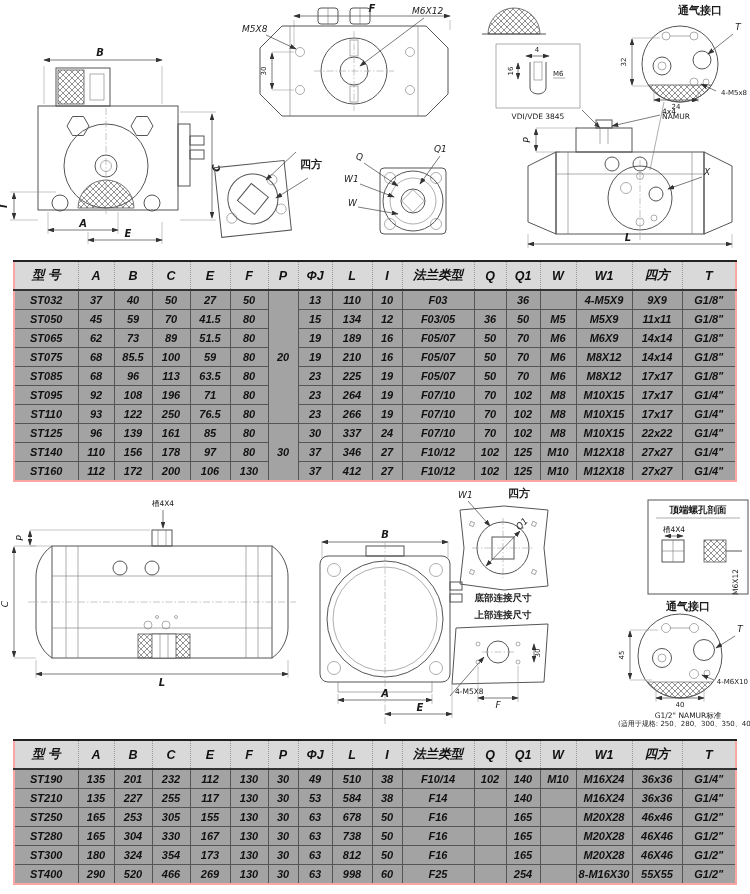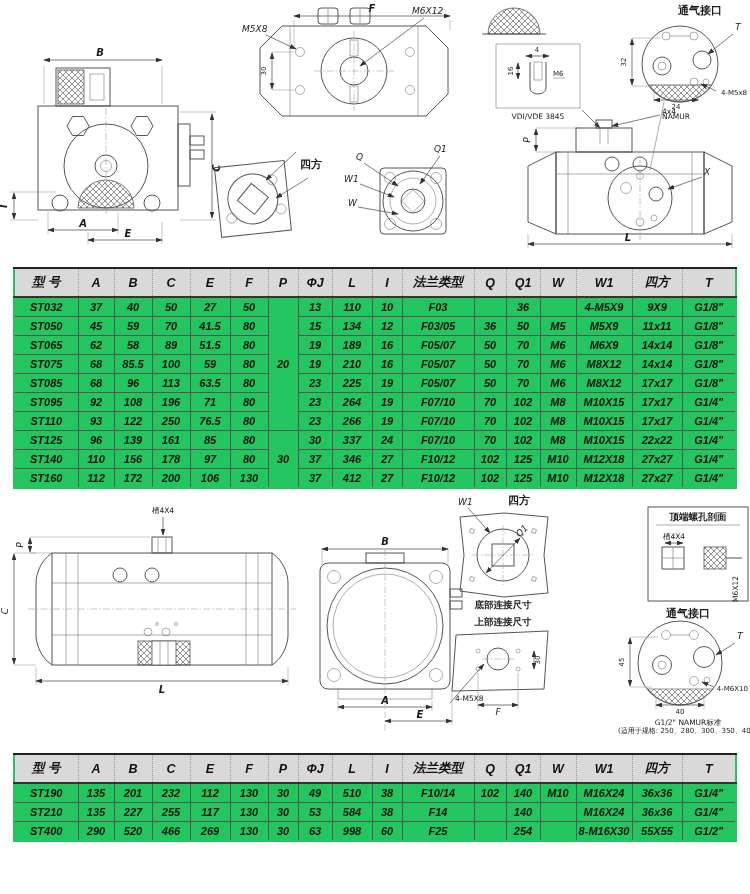--- a/index.html
+++ b/index.html
@@ -1,20 +1,20 @@
 <!DOCTYPE html>
 <html><head>
 <meta charset="utf-8">
 <style>
   html,body{margin:0;padding:0;background:#fff;}
   body{width:750px;height:894px;font-family:"Liberation Sans",sans-serif;overflow:hidden;}
   .sheet{width:750px;}
 
   
-  table.spec{border-collapse:collapse;table-layout:fixed;width:722px;margin:17px auto 2px auto;border:2px solid #22c55e;background:#22c55e;}
+  table.spec{border-collapse:collapse;table-layout:fixed;width:722px;margin:10px auto 2px auto;border:2px solid #fca5a5;background:#a3a3a3;}
   table.spec th{background:#d9d9d9;border:1px dotted #999;border-top:2px solid #222;border-bottom:2px solid #333;
     font:bold italic 12.5px "Liberation Sans",sans-serif;color:#111;padding:5px 0;height:16px;}
   table.spec td{border:1px solid #555;font:bold italic 11px "Liberation Sans",sans-serif;color:#111;
     text-align:center;vertical-align:middle;padding:1px 0;height:16px;overflow:hidden;white-space:nowrap;}
   table.spec td.model{font:bold italic 11px "Liberation Sans",sans-serif;text-align:center;}
 
   
   svg{display:block;}
   svg .ln{fill:none;stroke:#555;stroke-width:1;}
   svg .lt{fill:none;stroke:#777;stroke-width:.6;}
@@ -310,21 +310,21 @@
           <td>36</td>
           <td>50</td>
           <td>M5</td>
           <td>M5X9</td>
           <td>11x11</td>
           <td>G1/8"</td>
         </tr>
         <tr>
           <td class="model">ST065</td>
           <td>62</td>
-          <td>58</td>
+          <td>73</td>
           <td>89</td>
           <td>51.5</td>
           <td>80</td>
           <td>19</td>
           <td>189</td>
           <td>16</td>
           <td>F05/07</td>
           <td>50</td>
           <td>70</td>
           <td>M6</td>
@@ -694,20 +694,77 @@
           <td>38</td>
           <td>F14</td>
           <td></td>
           <td>140</td>
           <td></td>
           <td>M16X24</td>
           <td>36x36</td>
           <td>G1/4"</td>
         </tr>
         <tr>
+          <td class="model">ST250</td>
+          <td>165</td>
+          <td>253</td>
+          <td>305</td>
+          <td>155</td>
+          <td>130</td>
+          <td>30</td>
+          <td>63</td>
+          <td>678</td>
+          <td>50</td>
+          <td>F16</td>
+          <td></td>
+          <td>165</td>
+          <td></td>
+          <td>M20X28</td>
+          <td>46x46</td>
+          <td>G1/2"</td>
+        </tr>
+        <tr>
+          <td class="model">ST280</td>
+          <td>165</td>
+          <td>304</td>
+          <td>330</td>
+          <td>167</td>
+          <td>130</td>
+          <td>30</td>
+          <td>63</td>
+          <td>738</td>
+          <td>50</td>
+          <td>F16</td>
+          <td></td>
+          <td>165</td>
+          <td></td>
+          <td>M20X28</td>
+          <td>46X46</td>
+          <td>G1/2"</td>
+        </tr>
+        <tr>
+          <td class="model">ST300</td>
+          <td>180</td>
+          <td>324</td>
+          <td>354</td>
+          <td>173</td>
+          <td>130</td>
+          <td>30</td>
+          <td>63</td>
+          <td>812</td>
+          <td>50</td>
+          <td>F16</td>
+          <td></td>
+          <td>165</td>
+          <td></td>
+          <td>M20X28</td>
+          <td>46X46</td>
+          <td>G1/2"</td>
+        </tr>
+        <tr>
           <td class="model">ST400</td>
           <td>290</td>
           <td>520</td>
           <td>466</td>
           <td>269</td>
           <td>130</td>
           <td>30</td>
           <td>63</td>
           <td>998</td>
           <td>60</td>

